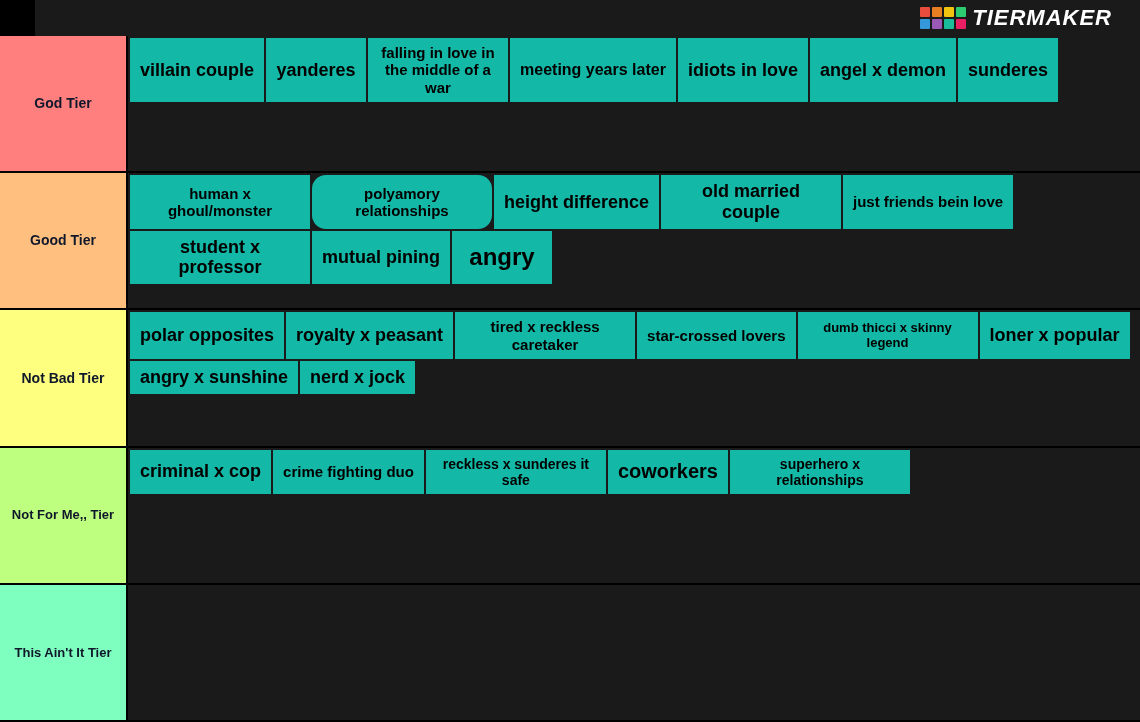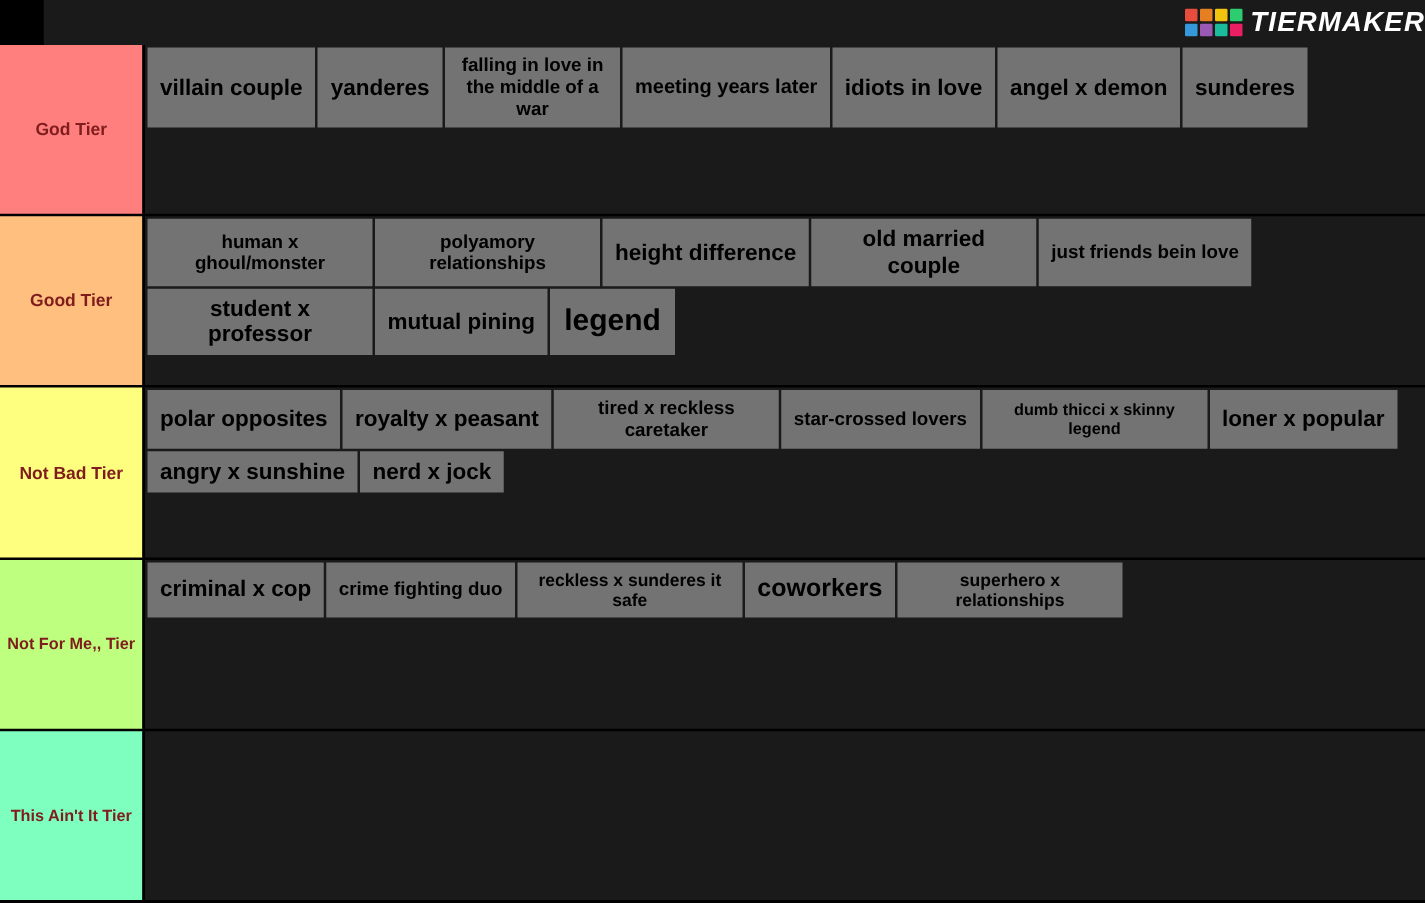--- a/index.html
+++ b/index.html
@@ -17,21 +17,21 @@
       display: flex;
       flex-direction: column;
     }
 
     
     .header {
       background: #1a1a1a;
       display: flex;
       justify-content: flex-end;
       align-items: center;
-      padding: 6px 0;
+      padding: 6px 28px;
       height: 36px;
       flex-shrink: 0;
       margin-left: 35px;
     }
 
     .tiermaker-logo {
       display: flex;
       align-items: center;
       gap: 6px;
     }
@@ -66,46 +66,46 @@
     }
 
     .tier-row {
       display: flex;
       flex-direction: row;
       flex: 1;
       border-bottom: 2px solid #000;
     }
 
     .tier-label {
-      width: 114px;
+      width: 126px;
       flex-shrink: 0;
       display: flex;
       align-items: center;
       justify-content: center;
       text-align: center;
       font-size: 14px;
       font-weight: 700;
-      color: #7f1d1d;
+      color: #0f172a;
       padding: 4px;
       line-height: 1.2;
     }
 
     .tier-content {
       flex: 1;
       background: #1a1a1a;
       display: flex;
       flex-wrap: wrap;
       align-content: flex-start;
       gap: 2px;
       padding: 2px;
       border-left: 2px solid #000;
     }
 
     .tier-item {
-      background: #737373;
+      background: #14b8a6;
       color: #000;
       font-family: 'Arial Black', 'Arial Bold', Arial, sans-serif;
       font-weight: 900;
       font-size: 18px;
       text-align: center;
       padding: 6px 10px;
       display: flex;
       align-items: center;
       justify-content: center;
       min-width: 100px;
@@ -164,27 +164,27 @@
         <div class="tier-item">idiots in love</div>
         <div class="tier-item">angel x demon</div>
         <div class="tier-item">sunderes</div>
       </div>
     </div>
 
     <div class="tier-row">
       <div class="tier-label tier-good">Good Tier</div>
       <div class="tier-content">
         <div class="tier-item" style="font-size:15px;">human x ghoul/monster</div>
-        <div class="tier-item" style="font-size:15px;">polyamory relationships</div>
+        <div class="tier-item" style="font-size:15px;border-radius:14px;">polyamory relationships</div>
         <div class="tier-item">height difference</div>
         <div class="tier-item">old married couple</div>
         <div class="tier-item" style="font-size:15px;">just friends bein love</div>
         <div class="tier-item">student x professor</div>
         <div class="tier-item">mutual pining</div>
-        <div class="tier-item" style="font-size:24px;">legend</div>
+        <div class="tier-item" style="font-size:24px;">angry</div>
       </div>
     </div>
 
     <div class="tier-row">
       <div class="tier-label tier-notbad">Not Bad Tier</div>
       <div class="tier-content">
         <div class="tier-item">polar opposites</div>
         <div class="tier-item">royalty x peasant</div>
         <div class="tier-item" style="font-size:15px;">tired x reckless caretaker</div>
         <div class="tier-item" style="font-size:15px;">star-crossed lovers</div>

